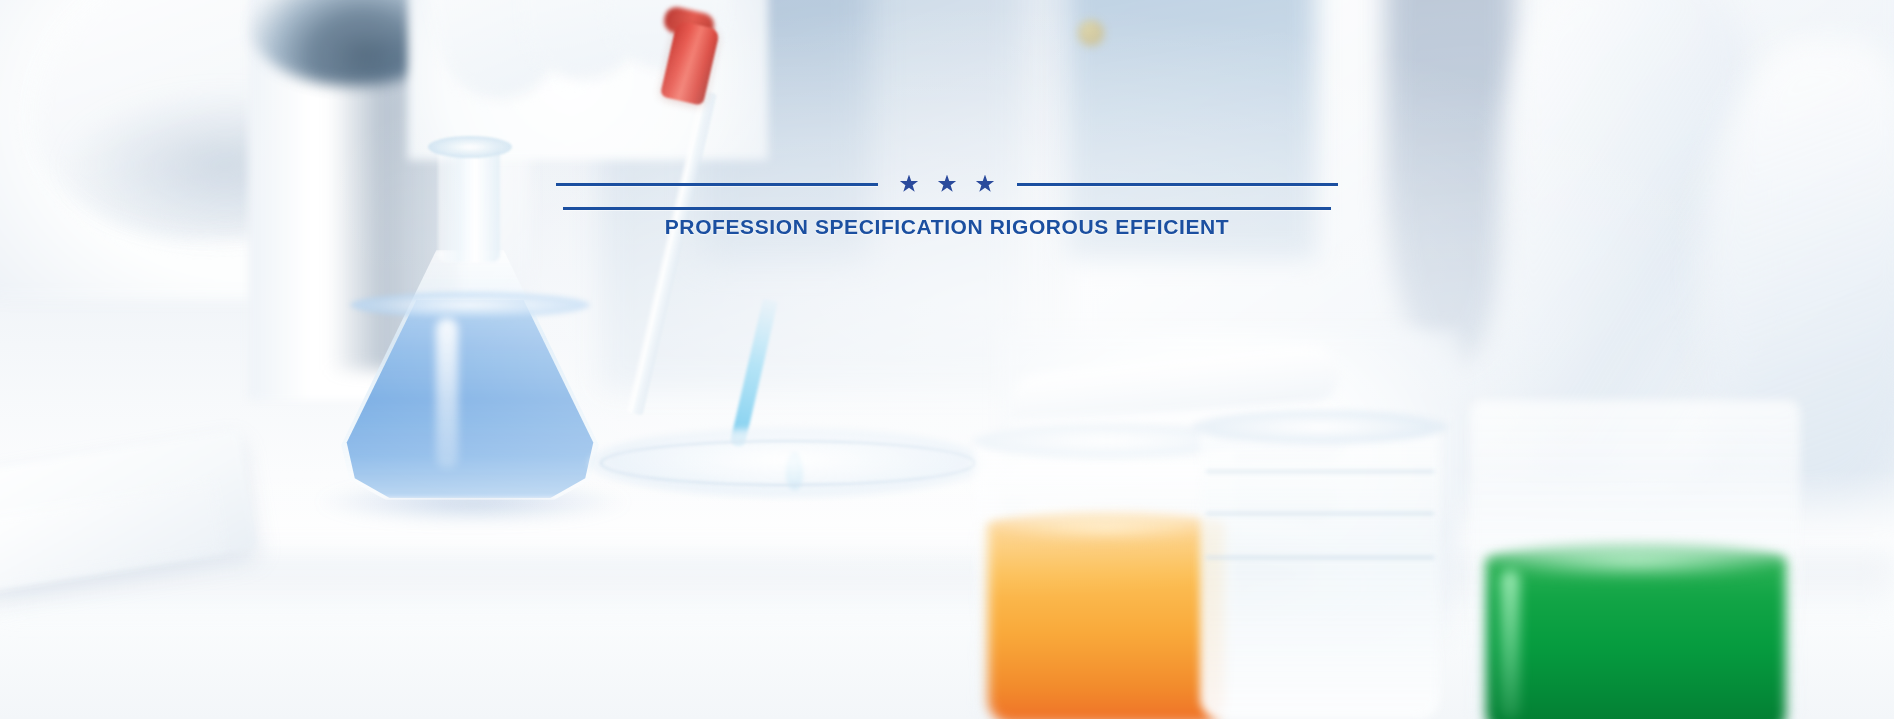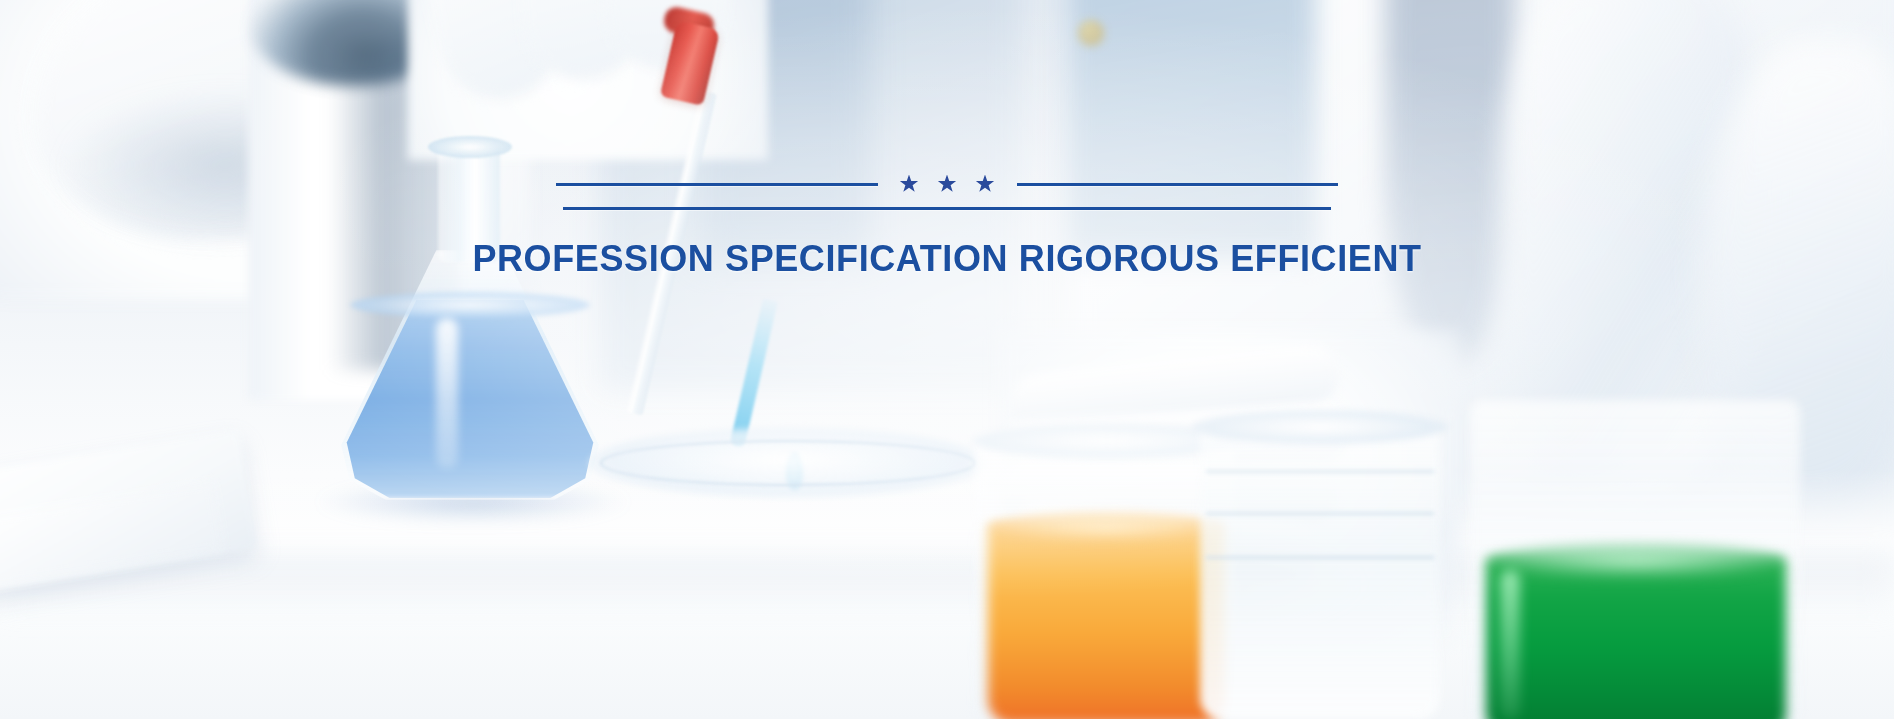--- a/index.html
+++ b/index.html
@@ -376,22 +376,22 @@
   .hl-green{color:#12a63f;}
   .hl-sp{display:inline-block;width:24px;}
 
   .rule-bottom{
     width:768px;height:3px;background:#1b4fa0;
     margin-top:11px;
     box-shadow:0 1px 0 rgba(255,255,255,.5);
   }
 
   .subtitle{
-    margin-top:28px;
-    font-size:36px;
+    margin-top:5px;
+    font-size:21px;
     font-weight:700;
     letter-spacing:.6px;
     color:#1b4fa0;
     white-space:nowrap;
     text-shadow:0 1px 2px rgba(255,255,255,.8);
   }
 
   .tagline{
     margin-top:43px;
     font-size:32px;

